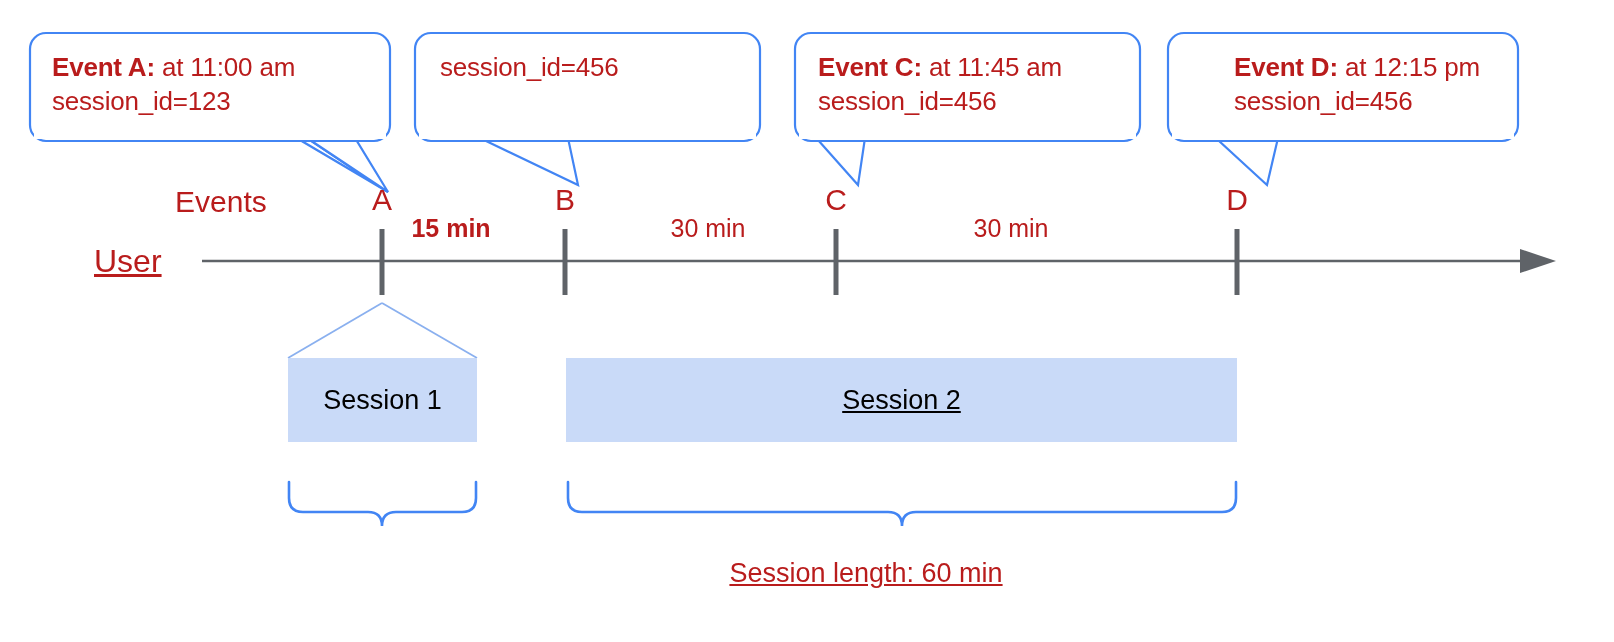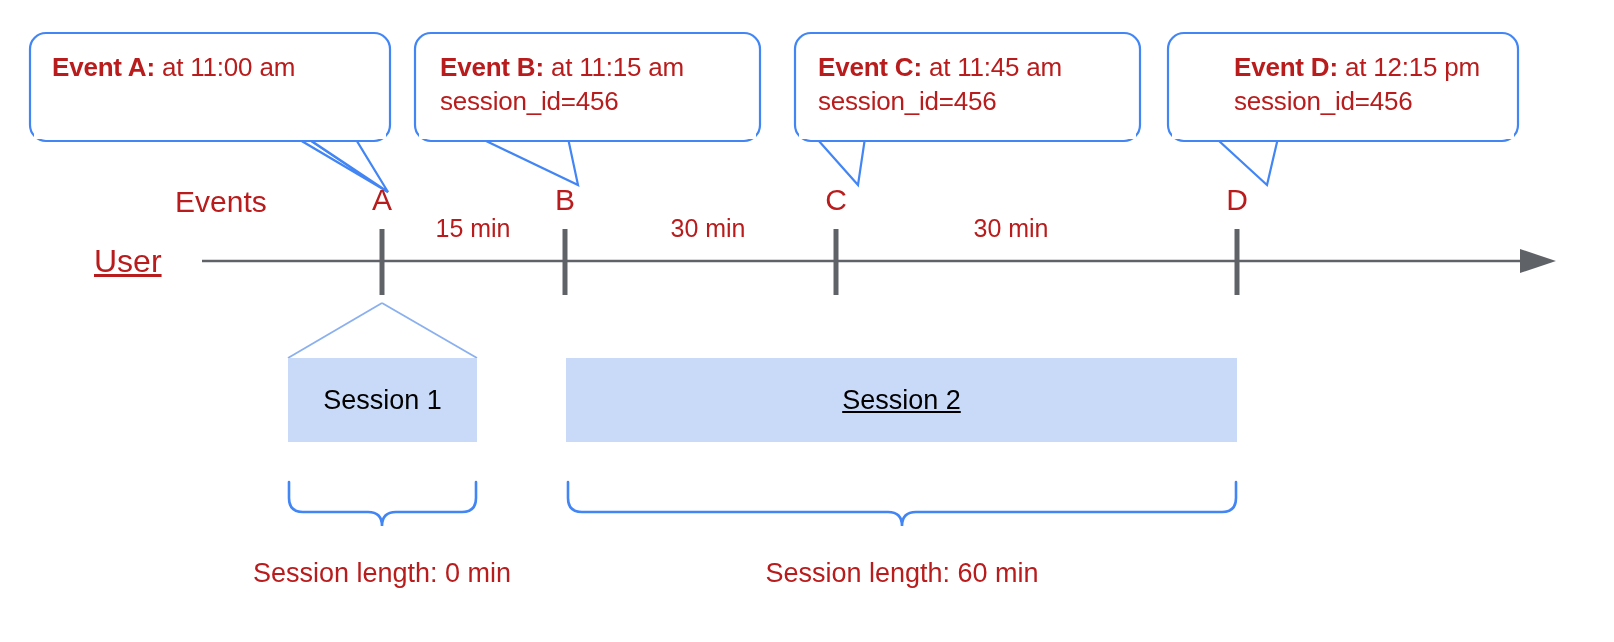--- a/index.html
+++ b/index.html
@@ -184,24 +184,24 @@
                              Q 902 512 916 512
                              L 1222 512
                              Q 1236 512 1236 498
                              L 1236 482"></path>
     </g>
 
   </svg>
 
   <div class="txt callout-text" style="left:52px; top:50px;">
     <div><b>Event A:</b><span> at 11:00 am</span></div>
+    <div>session_id=123</div>
   </div>
 
   <div class="txt callout-text" style="left:440px; top:50px;">
-    <div><b>Event B:</b><span> at 11:15 am</span></div>
     <div>session_id=456</div>
   </div>
 
   <div class="txt callout-text" style="left:818px; top:50px;">
     <div><b>Event C:</b><span> at 11:45 am</span></div>
     <div>session_id=456</div>
   </div>
 
   <div class="txt callout-text" style="left:1234px; top:50px;">
     <div><b>Event D:</b><span> at 12:15 pm</span></div>
@@ -209,27 +209,26 @@
   </div>
 
   <div class="txt events-label" style="left:175px; top:182px;">Events</div>
   <div class="txt user-label" style="left:94px; top:240px;">User</div>
 
   <div class="txt marker-letter centered" style="left:382px; top:180px;">A</div>
   <div class="txt marker-letter centered" style="left:565px; top:180px;">B</div>
   <div class="txt marker-letter centered" style="left:836px; top:180px;">C</div>
   <div class="txt marker-letter centered" style="left:1237px; top:180px;">D</div>
 
-  <div class="txt gap-label centered" style="left:473px; top:212px;">15 min</div>
+  <div class="txt gap-label centered" style="left:451px; top:212px;font-weight:bold;">15 min</div>
   <div class="txt gap-label centered" style="left:708px; top:212px;">30 min</div>
   <div class="txt gap-label centered" style="left:1011px; top:212px;">30 min</div>
 
   <div class="session-bar-wrap" style="left:288px; top:358px; width:189px; height:84px;border-radius:9px;">
     <span class="session-label">Session 1</span>
   </div>
   <div class="session-bar-wrap" style="left:566px; top:358px; width:671px; height:84px;text-decoration:underline;">
     <span class="session-label">Session 2</span>
   </div>
 
-  <div class="txt length-label centered" style="left:382px; top:556px;">Session length: 0 min</div>
-  <div class="txt length-label centered" style="left:902px; top:556px;">Session length: 60 min</div>
+  <div class="txt length-label centered" style="left:866px; top:556px;text-decoration:underline;">Session length: 60 min</div>
 
 </div>
 
 </body></html>

